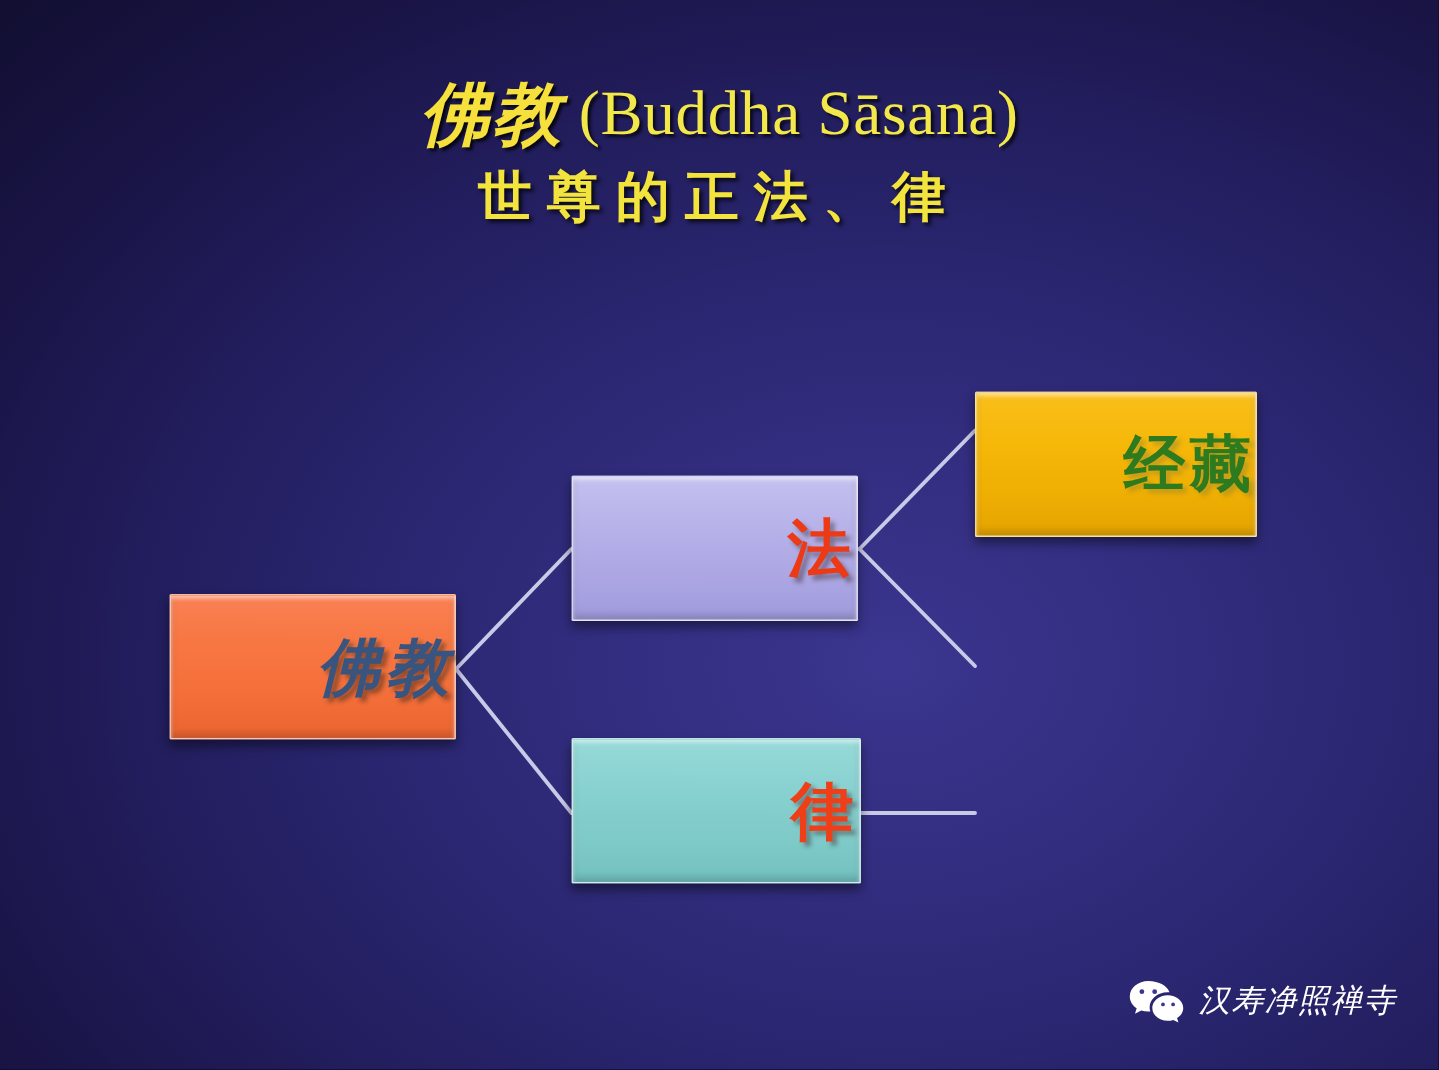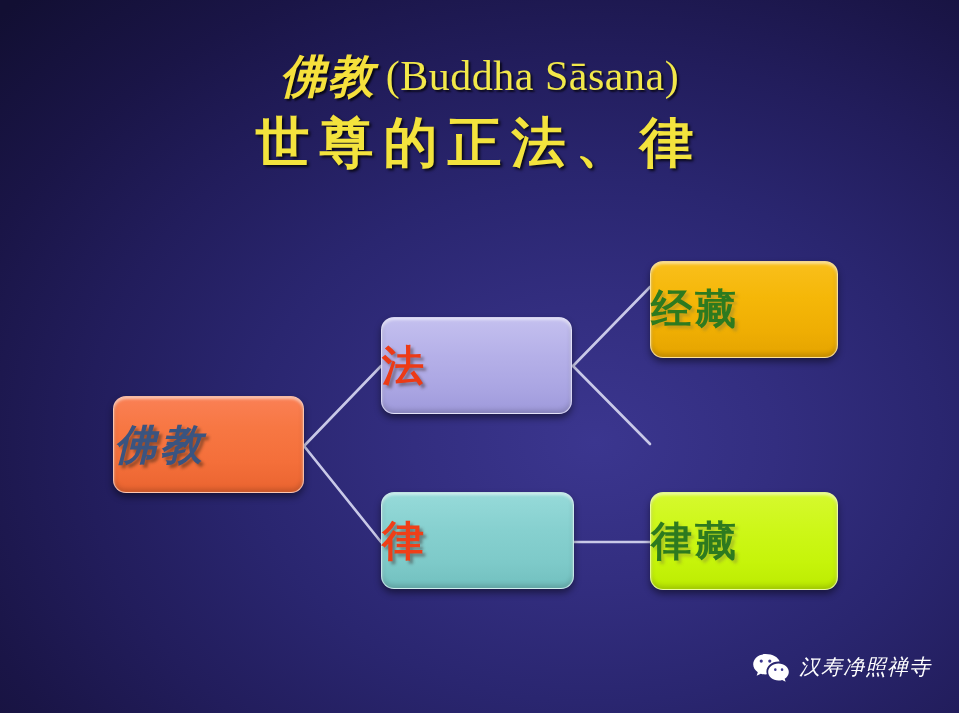--- a/index.html
+++ b/index.html
@@ -48,21 +48,21 @@
     letter-spacing: 0.5px;
     text-shadow: 2px 2px 2px rgba(0,0,0,0.7);
     vertical-align: middle;
     margin-left: 10px;
   }
   .title-line2 {
     display: block;
     margin-top: 6px;
     font-family: "DejaVu Sans", sans-serif;
     font-weight: bold;
-    font-size: 54px;
+    font-size: 36px;
     color: #f3e33d;
     letter-spacing: 10px;
     text-shadow: 2px 2px 3px rgba(0,0,0,0.8);
     white-space: nowrap;
   }
 
   
   .diagram {
     position: absolute;
     left: 0; top: 0;
@@ -71,24 +71,24 @@
   }
   .connectors {
     position: absolute;
     left: 0; top: 0;
     width: 959px;
     height: 713px;
   }
   .node {
     position: absolute;
     box-sizing: border-box;
-    border-radius: 13px;
+    border-radius: 1px;
     display: flex;
     align-items: center;
-    justify-content: flex-start;
+    justify-content: flex-end;
     border: 1px solid rgba(255,255,255,0.55);
     box-shadow:
       0 4px 7px rgba(0,0,0,0.45),
       inset 0 2px 3px rgba(255,255,255,0.55),
       inset 0 -3px 5px rgba(0,0,0,0.16);
   }
   .node .label {
     font-family: "DejaVu Sans", sans-serif;
     font-weight: bold;
     letter-spacing: 4px;
@@ -204,23 +204,20 @@
 
     <div class="node node-lv">
       <span class="label">律</span>
     </div>
 
     <div class="node node-jing">
       <span class="label">经藏</span>
     </div>
 
 
-    <div class="node node-lvz">
-      <span class="label">律藏</span>
-    </div>
 
   </div>
 
   <div class="watermark">
     <span>
       <svg class="wechat-icon" viewBox="0 0 40 32" xmlns="http://www.w3.org/2000/svg">
         <path fill="#ffffff" d="M14.2 2.2C6.9 2.2 1 7.1 1 13.1c0 3.4 1.9 6.4 4.9 8.4l-1.2 3.9 4.4-2.3c1.6.5 3.3.8 5.1.8.5 0 .9 0 1.4-.1-.3-.9-.5-1.9-.5-2.9 0-6 5.7-10.8 12.7-10.8.5 0 1 0 1.4.1C28 5.9 21.8 2.2 14.2 2.2z"></path>
         <circle fill="#3b368f" cx="9.6" cy="9.7" r="1.7"></circle>
         <circle fill="#3b368f" cx="18.7" cy="9.7" r="1.7"></circle>
         <path fill="#ffffff" d="M39 21.3c0-5-4.9-9.1-11-9.1s-11 4.1-11 9.1 4.9 9.1 11 9.1c1.4 0 2.7-.2 3.9-.6l3.7 1.9-1-3.2c2.7-1.7 4.4-4.3 4.4-7.2z"></path>

